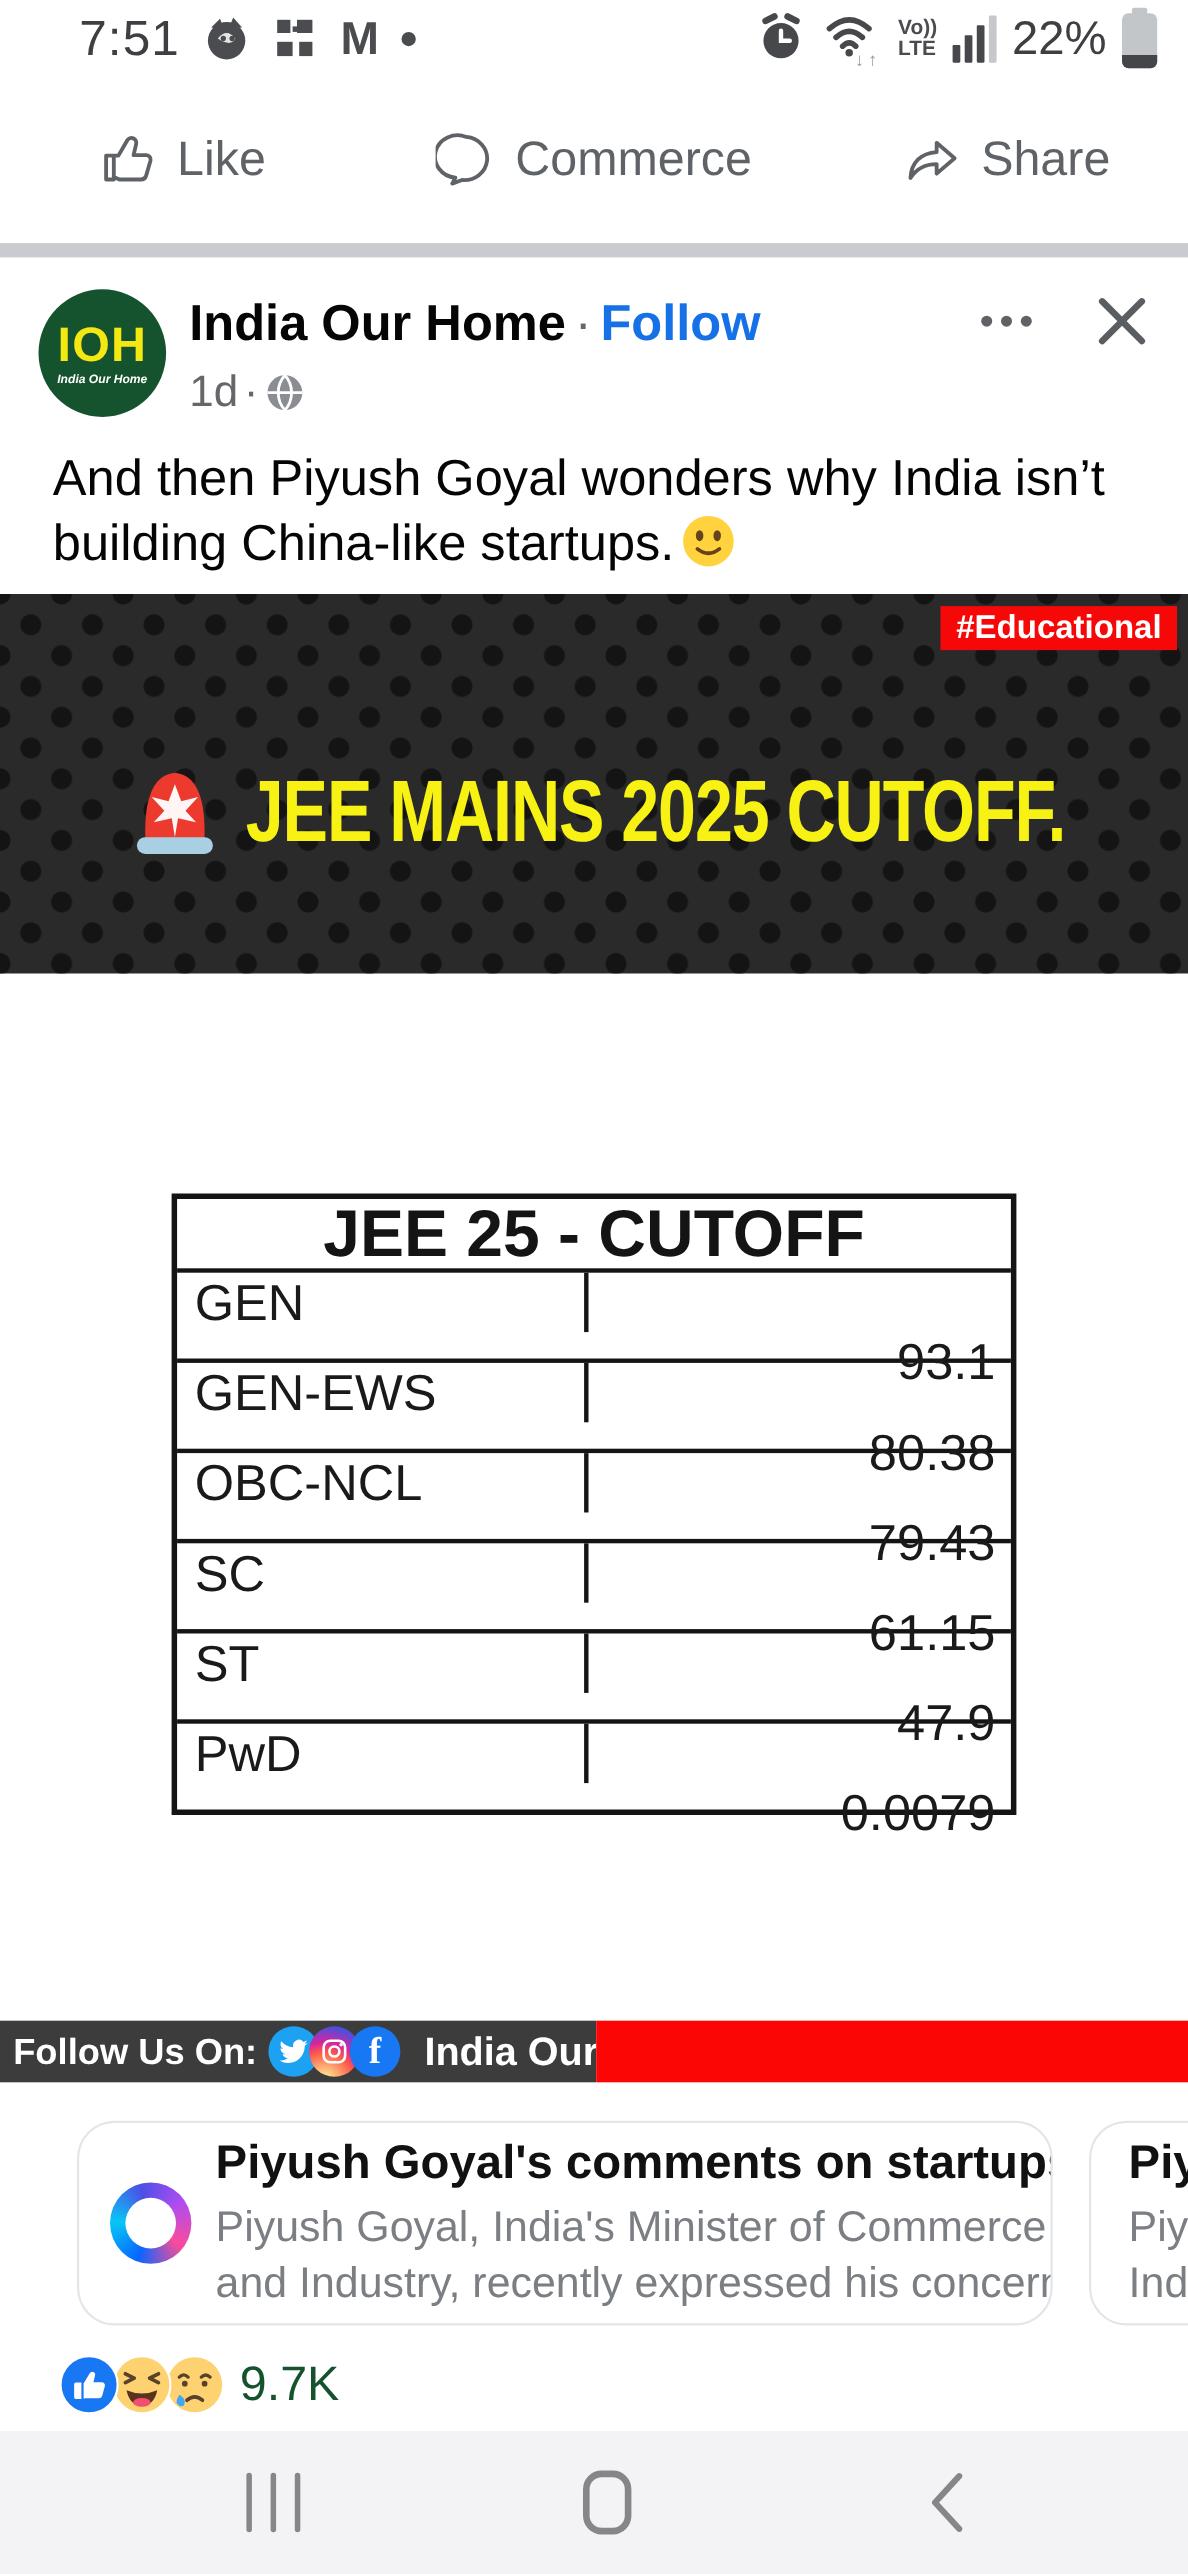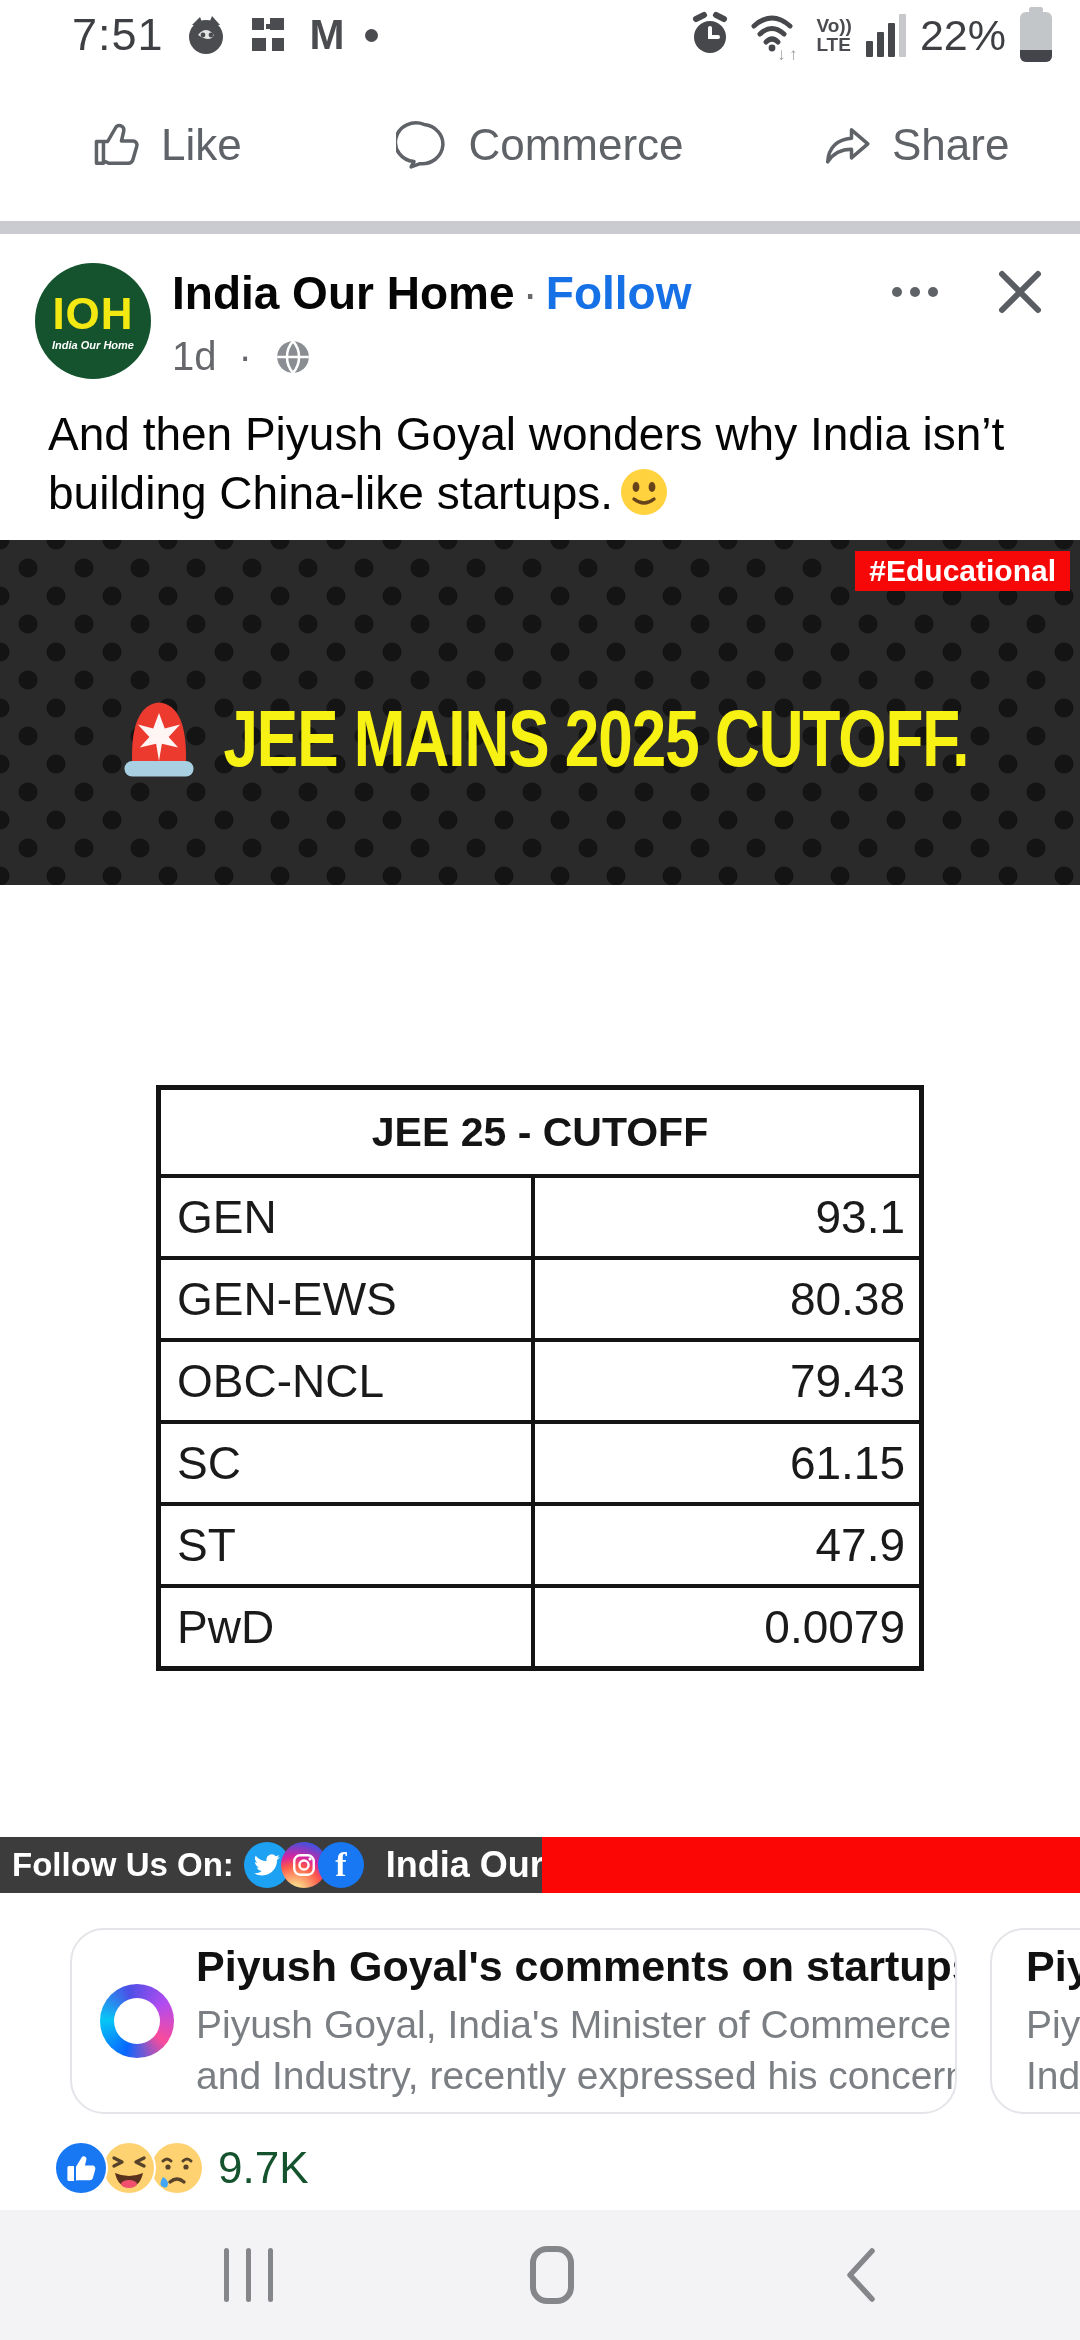--- a/index.html
+++ b/index.html
@@ -31,44 +31,44 @@
   .divider{top:221px;left:0;width:1080px;height:13px;background:#c9cbd0;}
 
   
   .avatar{top:263px;left:35px;width:116px;height:116px;border-radius:50%;background:#14532d;
     display:flex;flex-direction:column;align-items:center;justify-content:center;overflow:hidden;}
   .avatar .acr{color:#f4e813;font-weight:bold;font-size:44px;line-height:44px;letter-spacing:1px;}
   .avatar .cap{color:#fff;font-size:11px;font-style:italic;font-weight:bold;margin-top:3px;white-space:nowrap;}
   .p-name-row{top:266px;left:172px;font-size:46px;font-weight:bold;white-space:nowrap;}
   .p-name-row .sep{color:#65676b;font-weight:normal;margin:0 8px;}
   .p-follow{color:#1771e6;font-weight:bold;}
-  .p-sub{top:334px;left:172px;font-size:40px;color:#65676b;display:flex;align-items:center;gap:22px;}
+  .p-sub{top:334px;left:172px;font-size:40px;color:#65676b;display:flex;align-items:center;gap:5px;}
   .dots-btn{top:272px;left:880px;width:70px;height:40px;display:flex;align-items:center;justify-content:center;gap:8px;cursor:pointer;}
   .dots-btn i{width:10px;height:10px;border-radius:50%;background:#5f6368;}
   .x-btn{top:262px;left:990px;width:60px;height:60px;cursor:pointer;}
 
   
   .post-text{top:405px;left:48px;width:1000px;font-size:46px;line-height:59px;color:#050505;}
   .emoji-inline{display:inline-block;vertical-align:-8px;margin-left:6px;}
 
   
   .img-wrap{top:540px;left:0;width:1080px;height:1372px;background:#fff;cursor:pointer;}
   .img-dark{position:absolute;top:0;left:0;width:1080px;height:345px;background:#2a2a2a;
     background-image:radial-gradient(circle,#141414 9px,transparent 10px),radial-gradient(circle,#141414 9px,transparent 10px);
     background-size:56px 56px;background-position:0 0,28px 28px;}
   .edu-badge{position:absolute;top:11px;right:10px;height:40px;background:#f70808;color:#fff;
     font-size:30px;font-weight:bold;display:flex;align-items:center;padding:0 14px;}
   .headline-row{position:absolute;top:150px;left:0;width:1080px;display:flex;align-items:center;justify-content:center;gap:16px;}
   .headline{color:#f7f213;font-size:62px;font-weight:bold;letter-spacing:-1px;transform:scaleY(1.28);white-space:nowrap;}
 
   
   .cut-table{position:absolute;top:545px;left:156px;width:768px;border:5px solid #141414;box-sizing:border-box;background:#fff;}
-  .t-header{height:84px;display:flex;align-items:center;justify-content:center;
-    font-size:41px;font-weight:bold;color:#141414;letter-spacing:0;}
-  .t-row{display:flex;height:78px;border-top:4px solid #141414;}
+  .t-header{height:63px;display:flex;align-items:center;justify-content:center;
+    font-size:60px;font-weight:bold;color:#141414;letter-spacing:0;}
+  .t-row{display:flex;height:78px;border-top:4px solid #141414;flex-direction:column;}
   .t-label{width:49.4%;border-right:4px solid #141414;display:flex;align-items:center;
     padding-left:16px;box-sizing:border-box;font-size:46px;color:#1a1a1a;}
   .t-value{flex:1;display:flex;align-items:center;justify-content:flex-end;
     padding-right:14px;box-sizing:border-box;font-size:46px;color:#1a1a1a;}
 
   
   .follow-bar{position:absolute;top:1297px;left:0;width:1080px;height:56px;display:flex;}
   .fb-dark{width:542px;height:56px;background:#3c3c3c;display:flex;align-items:center;padding-left:12px;box-sizing:border-box;}
   .fb-red{flex:1;height:56px;background:#fb0505;}
   .fb-label{color:#fff;font-size:33px;font-weight:bold;white-space:nowrap;}

